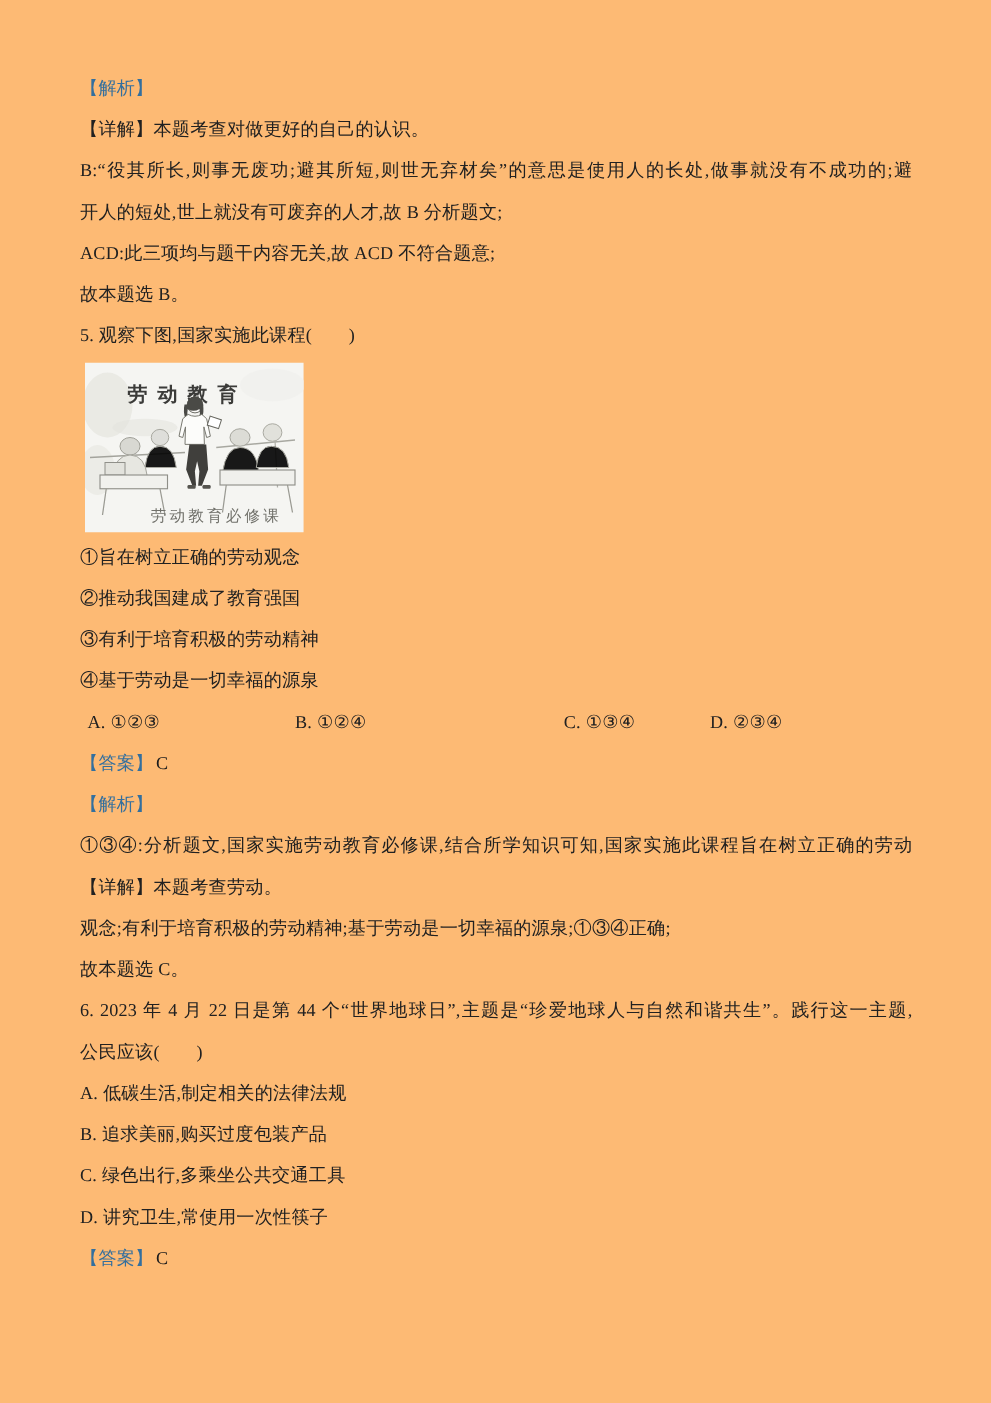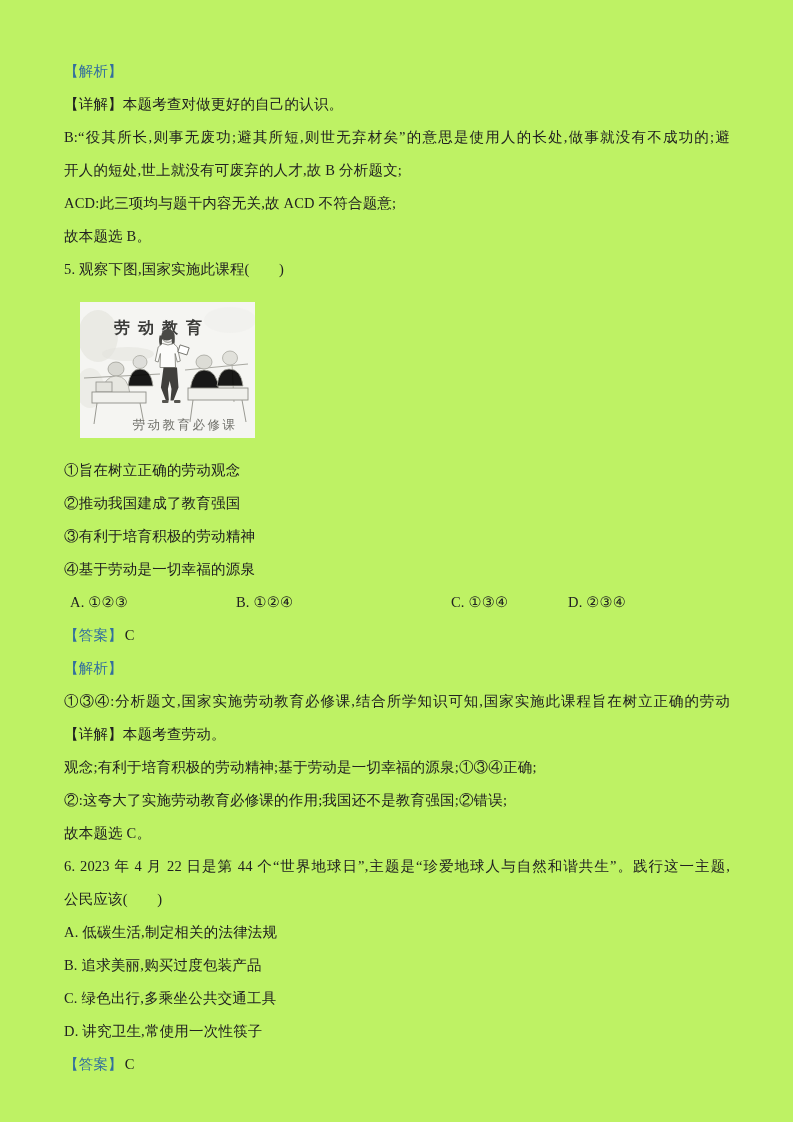--- a/index.html
+++ b/index.html
@@ -10,21 +10,21 @@
   body {
     width: 793px;
     height: 1122px;
     font-family: "Liberation Serif", "DejaVu Serif", serif;
     color: #212121;
   }
   .page {
     position: relative;
     width: 793px;
     height: 1122px;
-    background: #bef264;
+    background: #fdba74;
     overflow: hidden;
     text-decoration: underline;
   }
   .doc {
     position: absolute;
     left: 64px;
     top: 55px;
     width: 666px;
   }
   .line {
@@ -40,21 +40,21 @@
   }
   .blue { color: #336f9e; }
   .answer-value { margin-left: 2px; color: #1c1c1c; }
   .options-row { position: relative; }
   .options-row .opt { position: absolute; top: 0; }
   .opt.o1 { left: 6px; }
   .opt.o2 { left: 172px; }
   .opt.o3 { left: 339px; margin-left: 48px; }
   .opt.o4 { left: 504px; }
   .figure {
-    margin: 16px;
+    margin: 4px;
     height: 136px;
   }
   .figure svg { display: block; }
 </style>
 </head>
 <body>
 
 <div class="page">
   <div class="doc">
 
@@ -125,21 +125,20 @@
       <span class="opt o2">B. ①②④</span>
       <span class="opt o3">C. ①③④</span>
       <span class="opt o4">D. ②③④</span>
     </div>
 
     <div class="line"><span class="blue">【答案】</span><span class="answer-value">C</span></div>
     <div class="line"><span class="blue">【解析】</span></div>
     <div class="line justify">①③④:分析题文,国家实施劳动教育必修课,结合所学知识可知,国家实施此课程旨在树立正确的劳动</div>
     <div class="line">【详解】本题考查劳动。</div>
     <div class="line">观念;有利于培育积极的劳动精神;基于劳动是一切幸福的源泉;①③④正确;</div>
-    <div class="line">②:这夸大了实施劳动教育必修课的作用;我国还不是教育强国;②错误;</div>
     <div class="line">故本题选 C。</div>
 
     <div class="line justify">6. 2023 年 4 月 22 日是第 44 个“世界地球日”,主题是“珍爱地球人与自然和谐共生”。践行这一主题,</div>
     <div class="line">公民应该(　　)</div>
     <div class="line">A. 低碳生活,制定相关的法律法规</div>
     <div class="line">B. 追求美丽,购买过度包装产品</div>
     <div class="line">C. 绿色出行,多乘坐公共交通工具</div>
     <div class="line">D. 讲究卫生,常使用一次性筷子</div>
     <div class="line"><span class="blue">【答案】</span><span class="answer-value">C</span></div>
 

